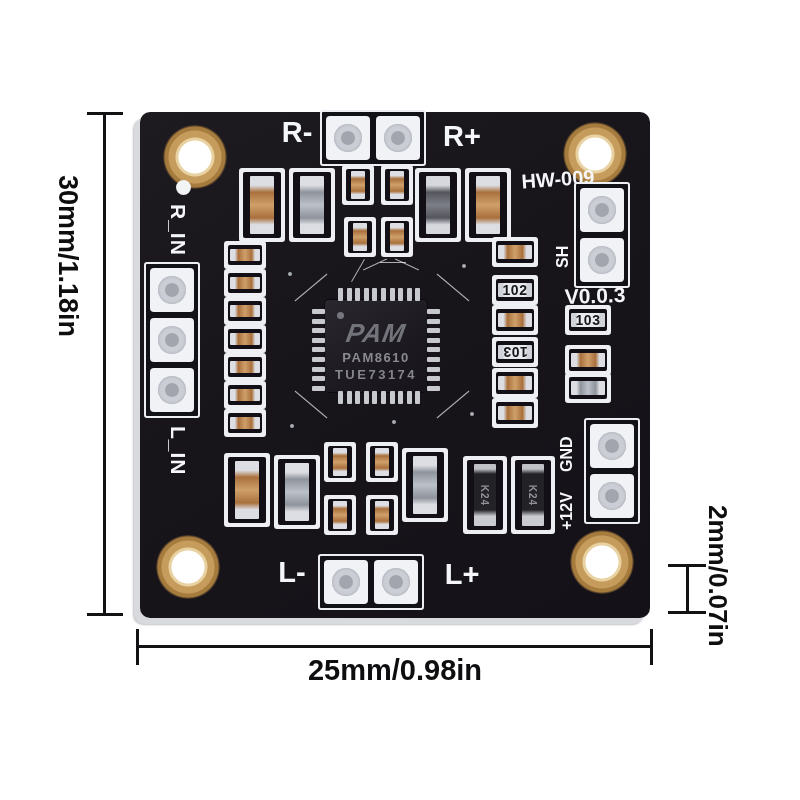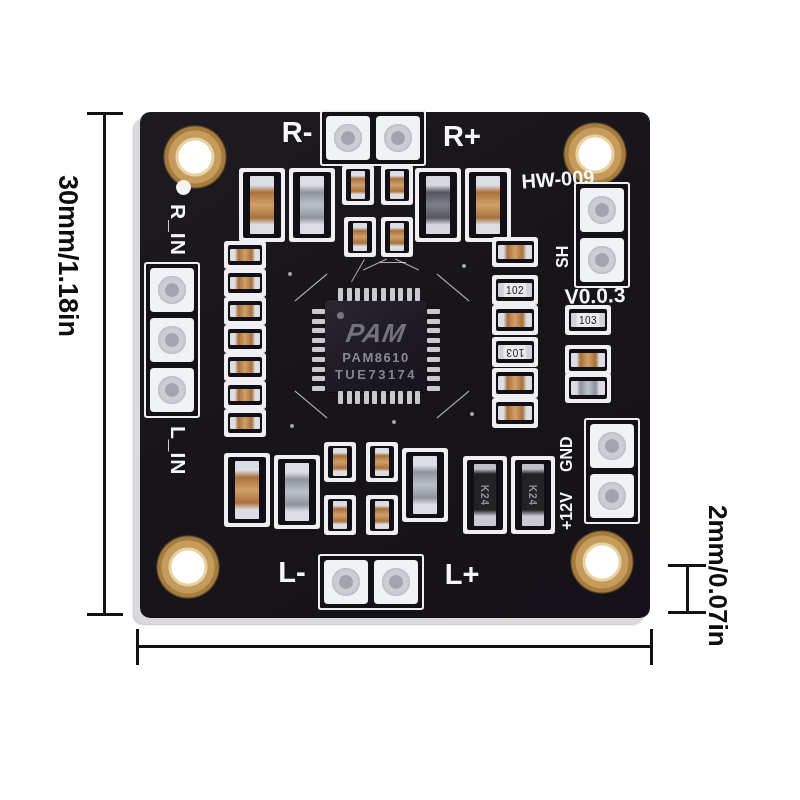--- a/index.html
+++ b/index.html
@@ -35,21 +35,21 @@
   .chip .l3{position:absolute;left:0;right:0;top:67px;text-align:center;font-size:13px;font-weight:bold;
             letter-spacing:2.5px;color:#85858d;}
   .pin{position:absolute;background:#c7c9cf;border-radius:1px;}
   .trace{position:absolute;height:1px;background:rgba(255,255,255,0.65);}
   .via{position:absolute;width:4px;height:4px;border-radius:50%;background:#a9acb3;}
   
   .cmp{position:absolute;background:#edeff3;border-radius:3px;}
   .cmp .win{position:absolute;left:4px;top:4px;right:4px;bottom:4px;background:#121016;border-radius:2px;
             display:flex;align-items:center;justify-content:center;}
   .cmp .bod{border-radius:1px;display:flex;align-items:center;justify-content:center;overflow:hidden;}
-  .cmp .lbl{font-size:10px;font-weight:normal;color:#17171b;letter-spacing:0.5px;}
+  .cmp .lbl{font-size:14px;font-weight:bold;color:#17171b;letter-spacing:0.5px;}
   .cmp .lbl.rot{transform:rotate(180deg);}
   .cmp .dlbl{font-size:10px;font-weight:bold;color:#8e8f97;transform:rotate(90deg);letter-spacing:1px;}
   
   .dline{position:absolute;background:#121214;}
   .dtext{position:absolute;color:#0e0e10;font-weight:bold;white-space:nowrap;}
 </style>
 </head>
 <body>
 
 <div class="stage">
@@ -341,18 +341,19 @@
   </div>
 
   <div class="dline" style="left:103px;top:113px;width:3px;height:503px;"></div>
   <div class="dline" style="left:87px;top:112px;width:36px;height:3px;"></div>
   <div class="dline" style="left:87px;top:613px;width:36px;height:3px;"></div>
   <div class="dtext vcw" style="left:52px;top:175px;height:390px;font-size:27px;display:flex;align-items:center;">30mm/1.18in</div>
 
   <div class="dline" style="left:137px;top:645px;width:515px;height:3px;"></div>
   <div class="dline" style="left:136px;top:629px;width:3px;height:36px;"></div>
   <div class="dline" style="left:650px;top:629px;width:3px;height:36px;"></div>
+  <div class="dtext" style="left:240px;top:654px;width:310px;text-align:center;font-size:29px;">25mm/0.98in</div>
 
   <div class="dline" style="left:686px;top:566px;width:3px;height:47px;"></div>
   <div class="dline" style="left:668px;top:564px;width:38px;height:3px;"></div>
   <div class="dline" style="left:668px;top:611px;width:38px;height:3px;"></div>
   <div class="dtext vcw" style="left:702px;top:505px;height:170px;font-size:26px;display:flex;align-items:center;">2mm/0.07in</div>
 </div>
 
 </body></html>

